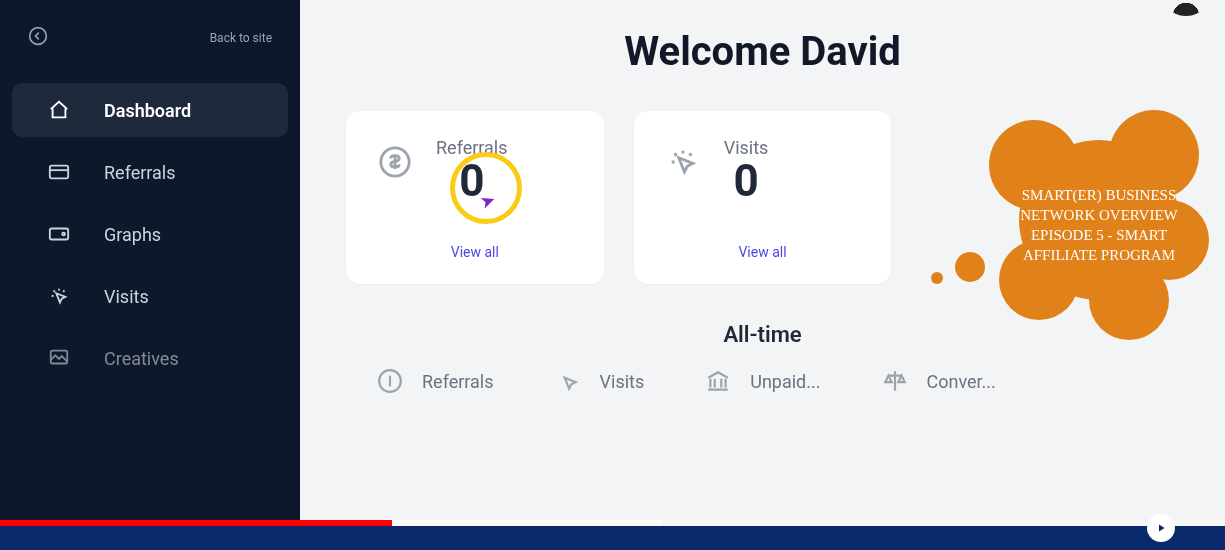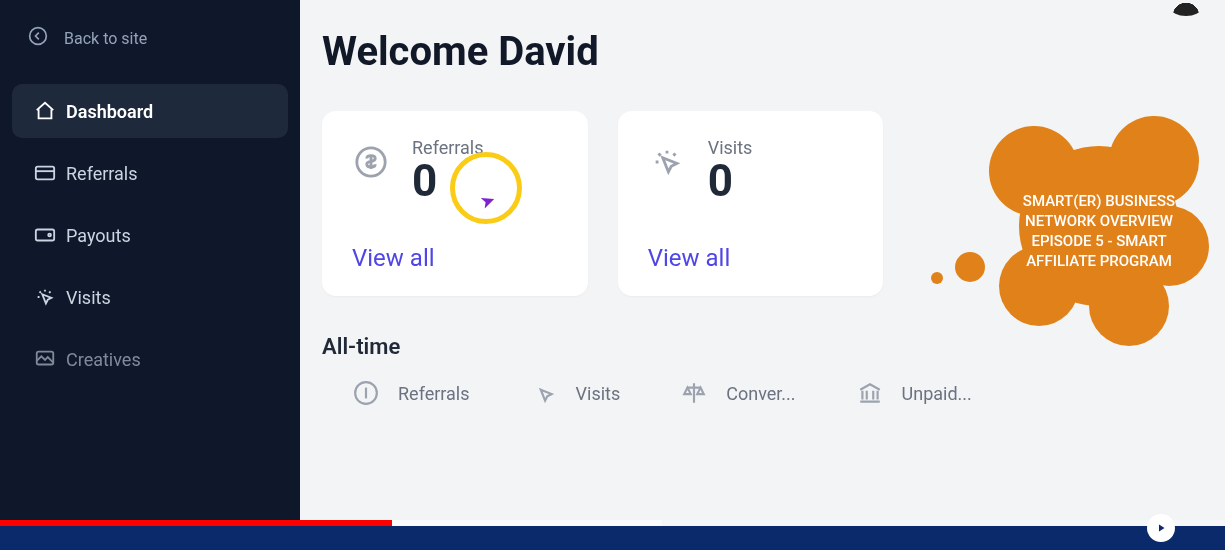--- a/index.html
+++ b/index.html
@@ -29,34 +29,35 @@
   }
   .sidebar-top {
     height: 6px;
   }
   .back-link {
     display: flex;
     align-items: center;
     gap: 16px;
     padding: 20px 28px;
     color: #94a3b8;
-    font-size: 16px;
+    font-size: 12px;
     cursor: pointer;
+    justify-content: space-between;
   }
   .nav {
     margin-top: 10px;
     display: flex;
     flex-direction: column;
     gap: 0px;
   }
   .nav-item {
     display: flex;
     align-items: center;
-    gap: 10px;
-    padding: 16px 22px;
+    gap: 34px;
+    padding: 16px 36px;
     margin: 4px 12px;
     color: #cbd5e1;
     font-size: 18px;
     border-radius: 10px;
     cursor: pointer;
   }
   .nav-item.active {
     background: #1e293b;
     color: #ffffff;
     font-weight: 600;
@@ -67,23 +68,24 @@
     display: inline-flex;
     align-items: center;
     justify-content: center;
     color: #cbd5e1;
     flex-shrink: 0;
   }
   .nav-item.active .icon { color: #fff; }
 
   .main {
     flex: 1;
-    padding: 28px 46px 0 22px;
+    padding: 28px 46px 0 46px;
     overflow: hidden;
     position: relative;
+    text-align: center;
   }
   h1.page-title {
     font-size: 40px;
     font-weight: 700;
     color: #111827;
     margin-bottom: 36px;
   }
   .section-label {
     font-size: 22px;
     color: #4b5563;
@@ -122,21 +124,21 @@
   }
   .card .metric-value {
     font-size: 44px;
     font-weight: 700;
     color: #1f2937;
     line-height: 1.05;
   }
   .card .view-all {
     margin-top: 40px;
     color: #4f46e5;
-    font-size: 24px;
+    font-size: 14px;
     cursor: pointer;
   }
   .alltime-label {
     font-size: 22px;
     color: #4b5563;
     margin-top: 38px;
     font-weight: 600;
     color:#1f2937;
   }
   .alltime-row {
@@ -176,23 +178,24 @@
     font-size: 18px;
     color: #7e22ce;
     transform: rotate(-20deg);
     pointer-events: none;
   }
 
   
   .cloud {
     position: absolute;
     right: 16px;
-    top: 116px;
+    top: 110px;
     width: 220px;
     height: 230px;
+    font-family: Liberation Serif, serif;
   }
   .cloud .blob {
     position:absolute;
     background:#e08119;
     border-radius:50%;
   }
   .cloud-text {
     position:absolute;
     inset:0;
     display:flex;
@@ -303,21 +306,21 @@
         <span>Referrals</span>
       </div>
 
       <div class="nav-item">
         <span class="icon">
           <svg viewBox="0 0 24 24" width="22" height="22" fill="none" stroke="currentColor" stroke-width="2">
               <rect x="2" y="6" width="20" height="12" rx="2"></rect>
               <circle cx="17" cy="12" r="1.5"></circle>
             </svg>
         </span>
-        <span>Payouts</span>
+        <span>Graphs</span>
       </div>
 
       <div class="nav-item">
         <span class="icon">
           <svg viewBox="0 0 24 24" width="22" height="22" fill="none" stroke="currentColor" stroke-width="2">
               <path d="M9 9l10 4-4 2-2 4z"></path>
               <path d="M4 12h2M12 4v2M6 6l1.5 1.5M18 6l-1.5 1.5"></path>
             </svg>
         </span>
         <span>Visits</span>
@@ -394,32 +397,32 @@
         <span class="mini-icon">
           <svg viewBox="0 0 24 24" width="26" height="26" fill="none" stroke="currentColor" stroke-width="2">
               <path d="M9 9l10 4-4 2-2 4z"></path>
             </svg>
         </span>
         <span>Visits</span>
       </div>
       <div class="alltime-item">
         <span class="mini-icon">
           <svg viewBox="0 0 24 24" width="26" height="26" fill="none" stroke="currentColor" stroke-width="2">
-              <path d="M12 3v18M6 7l-3 6h6zM18 7l3 6h-6zM6 7h12"></path>
-            </svg>
-        </span>
-        <span>Conver...</span>
+              <path d="M3 9l9-5 9 5M5 10v8M19 10v8M9 10v8M15 10v8M3 20h18"></path>
+            </svg>
+        </span>
+        <span>Unpaid...</span>
       </div>
       <div class="alltime-item">
         <span class="mini-icon">
           <svg viewBox="0 0 24 24" width="26" height="26" fill="none" stroke="currentColor" stroke-width="2">
-              <path d="M3 9l9-5 9 5M5 10v8M19 10v8M9 10v8M15 10v8M3 20h18"></path>
-            </svg>
-        </span>
-        <span>Unpaid...</span>
+              <path d="M12 3v18M6 7l-3 6h6zM18 7l3 6h-6zM6 7h12"></path>
+            </svg>
+        </span>
+        <span>Conver...</span>
       </div>
     </div>
 
   </main>
 
   <div class="avatar"></div>
 
   <div class="highlight-ring"></div>
   <div class="cursor-arrow">➤</div>
 

